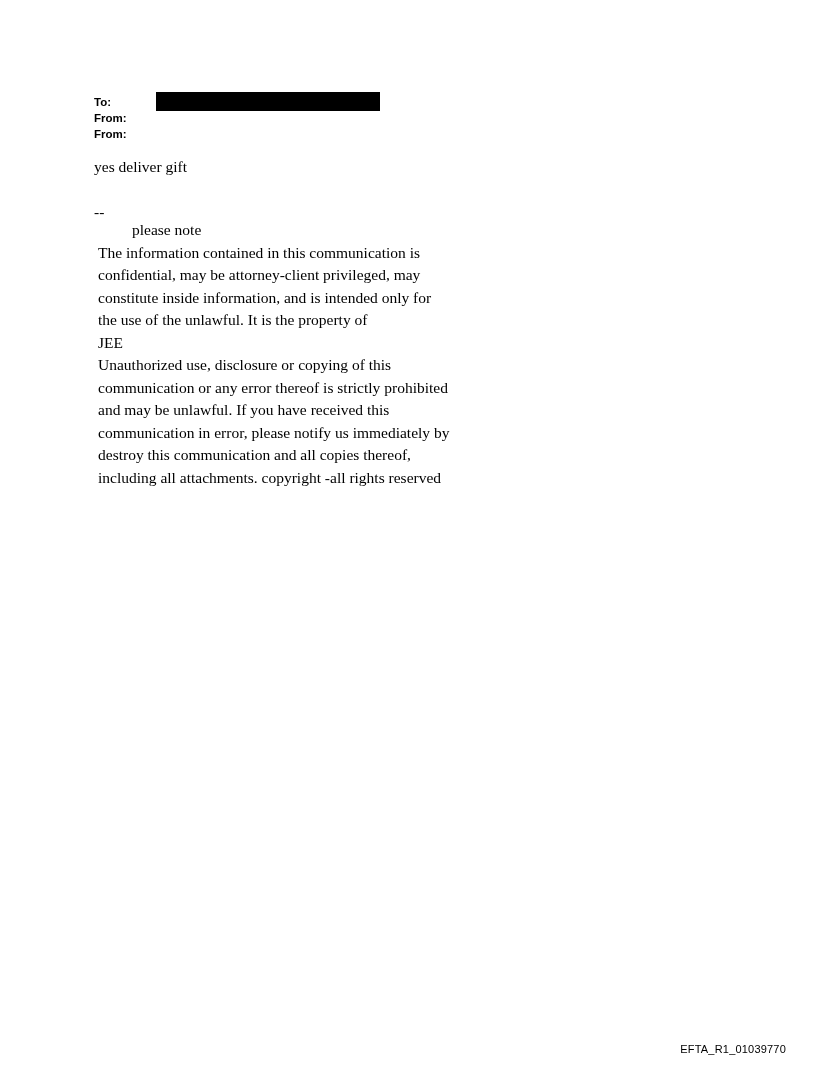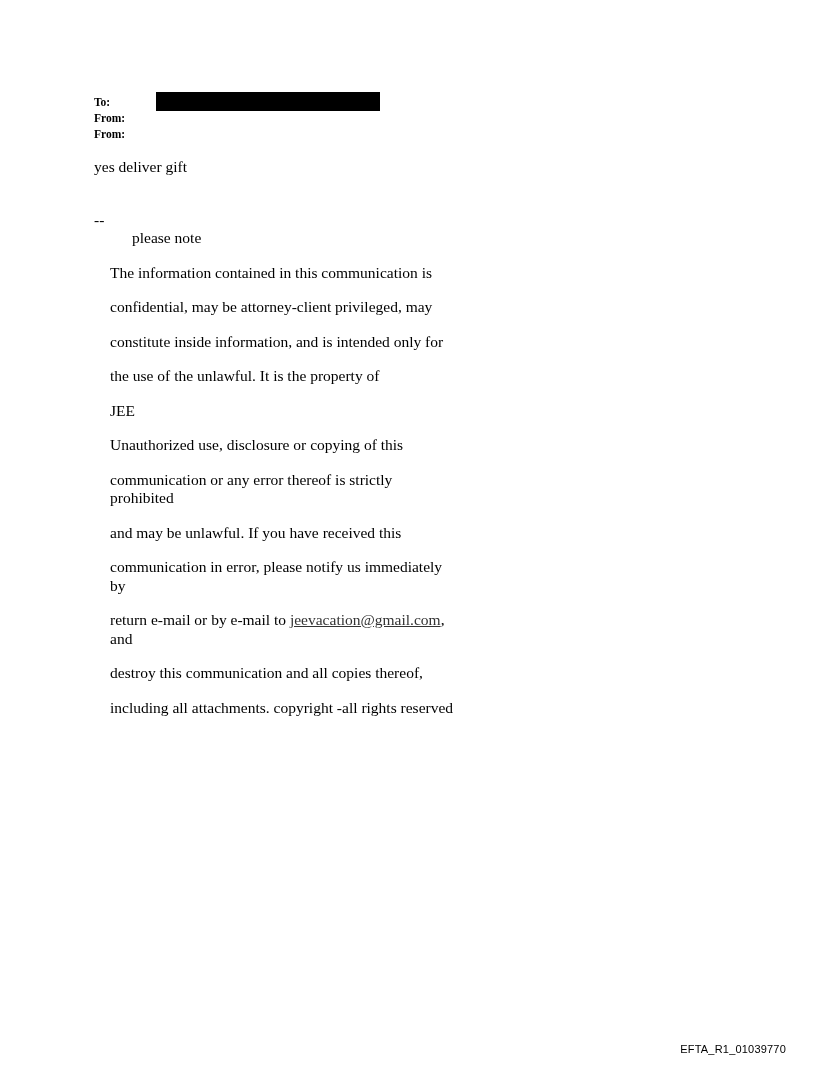--- a/index.html
+++ b/index.html
@@ -32,21 +32,21 @@
     top: 94px;
     width: 420px;
   }
   .hdr-row {
     display: flex;
     align-items: flex-start;
     height: 16px;
     line-height: 16px;
   }
   .hdr-label {
-    font-family: Liberation Serif, serif;
+    font-family: Liberation Sans, sans-serif;
     font-weight: bold;
     font-size: 11.5px;
     width: 62px;
     flex: none;
   }
   .hdr-value {
     font-family: "Liberation Sans", sans-serif;
     font-size: 11.5px;
     flex: 1;
   }
@@ -62,38 +62,38 @@
   .body-text {
     position: absolute;
     left: 94px;
     top: 158px;
     width: 400px;
     font-family: "Liberation Serif", serif;
     font-size: 15.5px;
     line-height: 18.5px;
   }
   .msg-line {
-    margin: 0 0 16px 0;
+    margin: 0 0 8px 0;
   }
   .spacer-sm { height: 18px; }
 
   .sig-block {
     width: 395px;
   }
   .sig-line {
     white-space: pre-wrap;
   }
   .sig-indent {
     padding-left: 38px;
   }
   .legal {
     width: 380px;
   }
   .legal p {
-    margin: 16px;
+    margin: 4px;
   }
   a.email-link {
     color: #333333;
     text-decoration: underline;
   }
 
   
   .bates {
     position: absolute;
     right: 30px;
@@ -142,21 +142,20 @@
     <div class="legal">
       <p>The information contained in this communication is</p>
       <p>confidential, may be attorney-client privileged, may</p>
       <p>constitute inside information, and is intended only for</p>
       <p>the use of the unlawful. It is the property of</p>
       <p>JEE</p>
       <p>Unauthorized use, disclosure or copying of this</p>
       <p>communication or any error thereof is strictly prohibited</p>
       <p>and may be unlawful. If you have received this</p>
       <p>communication in error, please notify us immediately by</p>
-      <p><span>return e-mail or by e-mail to </span><a class="email-link" href="#">jeevacation@gmail.com</a><span>, and</span></p>
       <p>destroy this communication and all copies thereof,</p>
       <p>including all attachments. copyright -all rights reserved</p>
     </div>
 
   </div>
 
   <div class="bates">EFTA_R1_01039770</div>
 
 </div>
 

